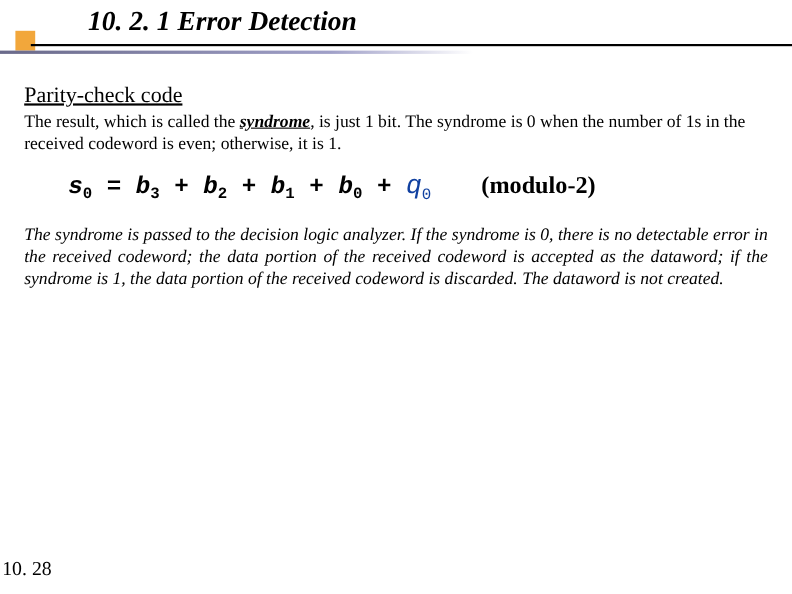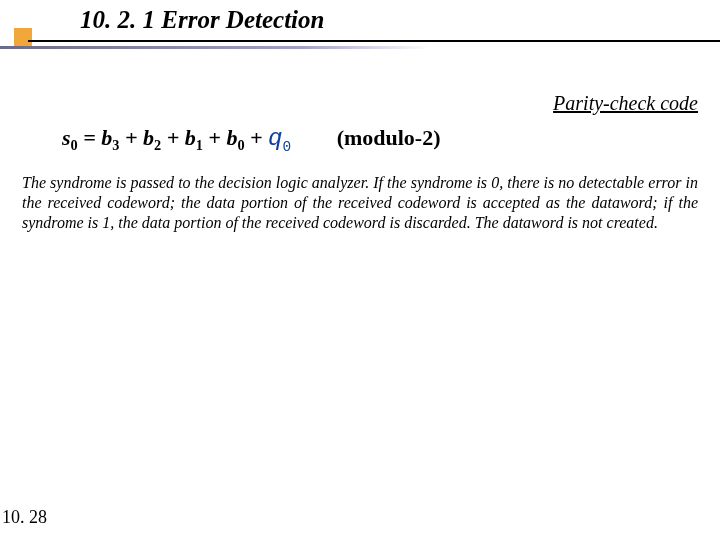--- a/index.html
+++ b/index.html
@@ -7,21 +7,21 @@
     padding: 0;
     width: 720px;
     height: 540px;
     font-family: "Times New Roman", Times, serif;
     background: #fff;
     position: relative;
     color: #000;
   }
   .title-block {
     position: relative;
-    padding-top: 24px;
+    padding-top: 8px;
     height: 52px;
     text-align: right;
   }
   .orange-square {
     position: absolute;
     left: 14px;
     top: 28px;
     width: 18px;
     height: 18px;
     background: #f2a73b;
@@ -47,43 +47,42 @@
     left: 0;
     right: 290px;
     top: 46px;
     height: 3px;
     background: linear-gradient(to right, #6a6a8a 0%, #a0a0c8 70%, rgba(160,160,200,0) 100%);
   }
   .content {
     padding: 10px 22px 0 22px;
   }
   .subtitle {
-    font-style: italic;
     font-size: 20px;
     margin: 6px 0 2px 0;
     text-decoration: underline;
-    text-align: right;
   }
   .para {
     font-size: 16px;
     line-height: 1.25;
     margin: 2px 0 14px 0;
   }
   .syn {
     text-decoration: underline;
     font-weight: bold;
     font-style: italic;
   }
   .formula {
     margin: 10px 0 18px 40px;
     font-size: 22px;
   }
   .formula .lhs {
     font-weight: bold;
     font-style: italic;
+    font-family: Liberation Mono, monospace;
   }
   .formula sub {
     font-size: 0.65em;
     font-style: normal;
   }
   .formula .q {
     font-family: Liberation Mono, monospace;
     font-style: italic;
     color: #1040a0;
     font-size: 24px;
@@ -120,20 +119,23 @@
   <div class="title-text">10. 2. 1 Error Detection</div>
   <div class="title-rule1"></div>
   <div class="title-rule2"></div>
 </div>
 
 <div class="content">
 
   <div class="subtitle">Parity-check code</div>
 
 
+  <div class="para">
+    <span>The result, which is called the </span><span class="syn">syndrome</span><span>, is just 1 bit. The syndrome is 0 when the number of 1s in the received codeword is even; otherwise, it is 1.</span>
+  </div>
 
   <div class="formula">
     <span class="lhs">
       <span>s</span><sub>0</sub><span> = </span><span>b</span><sub>3</sub><span> + </span><span>b</span><sub>2</sub><span> + </span><span>b</span><sub>1</sub><span> + </span><span>b</span><sub>0</sub><span> + </span>
     </span><span class="q"><span>q</span><sub>0</sub></span>
     <span class="mod">(modulo-2)</span>
   </div>
 
   <div class="para3">The syndrome is passed to the decision logic analyzer. If the syndrome is 0, there is no detectable error in the received codeword; the data portion of the received codeword is accepted as the dataword; if the syndrome is 1, the data portion of the received codeword is discarded. The dataword is not created.</div>
 

